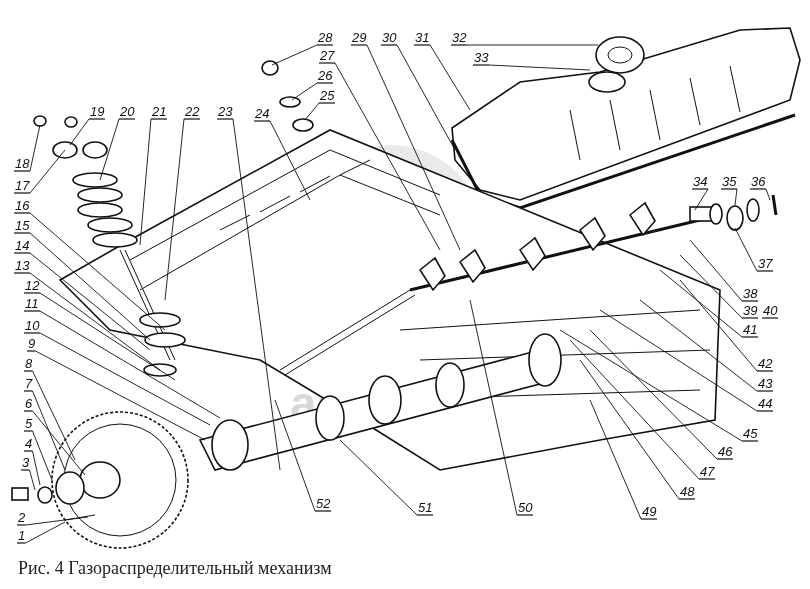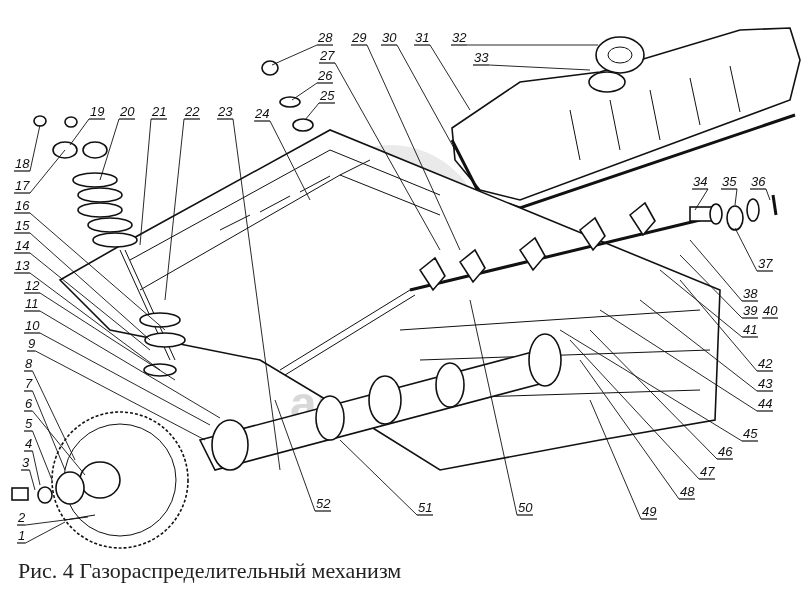--- a/index.html
+++ b/index.html
@@ -5,21 +5,21 @@
   html, body { margin:0; padding:0; background:#ffffff; }
   body { width:810px; height:589px; position:relative; overflow:hidden; font-family:"Liberation Serif", serif; }
   #stage { position:absolute; left:0; top:0; width:810px; height:589px; }
   .callout { font-family:"Liberation Sans", sans-serif; font-style:italic; font-size:13px; fill:#111; }
   .ul { stroke:#111; stroke-width:1.2; }
   .lead { stroke:#111; stroke-width:0.9; fill:none; }
   .part { stroke:#111; stroke-width:1.6; fill:#fff; }
   .thin { stroke:#111; stroke-width:1; fill:none; }
   .bold { stroke:#111; stroke-width:3; fill:none; }
   .wm { fill:#d8d8d8; }
-  #caption { position:absolute; left:18px; top:558px; font-family:"Liberation Serif", serif; font-size:22px; color:#222; white-space:nowrap; }
+  #caption { position:absolute; left:18px; top:558px; font-family:"Liberation Serif", serif; font-size:18px; color:#222; white-space:nowrap; }
 </style>
 </head>
 <body>
 
 <svg id="stage" viewBox="0 0 810 589">
 
   <g>
     <circle cx="390" cy="240" r="95" class="wm" opacity="0.55"></circle>
     <circle cx="390" cy="240" r="55" fill="#fff" opacity="0.7"></circle>
     <text x="290" y="420" font-family="Liberation Sans, sans-serif" font-size="48" font-weight="bold" fill="#d8d8d8">autoparts</text>

